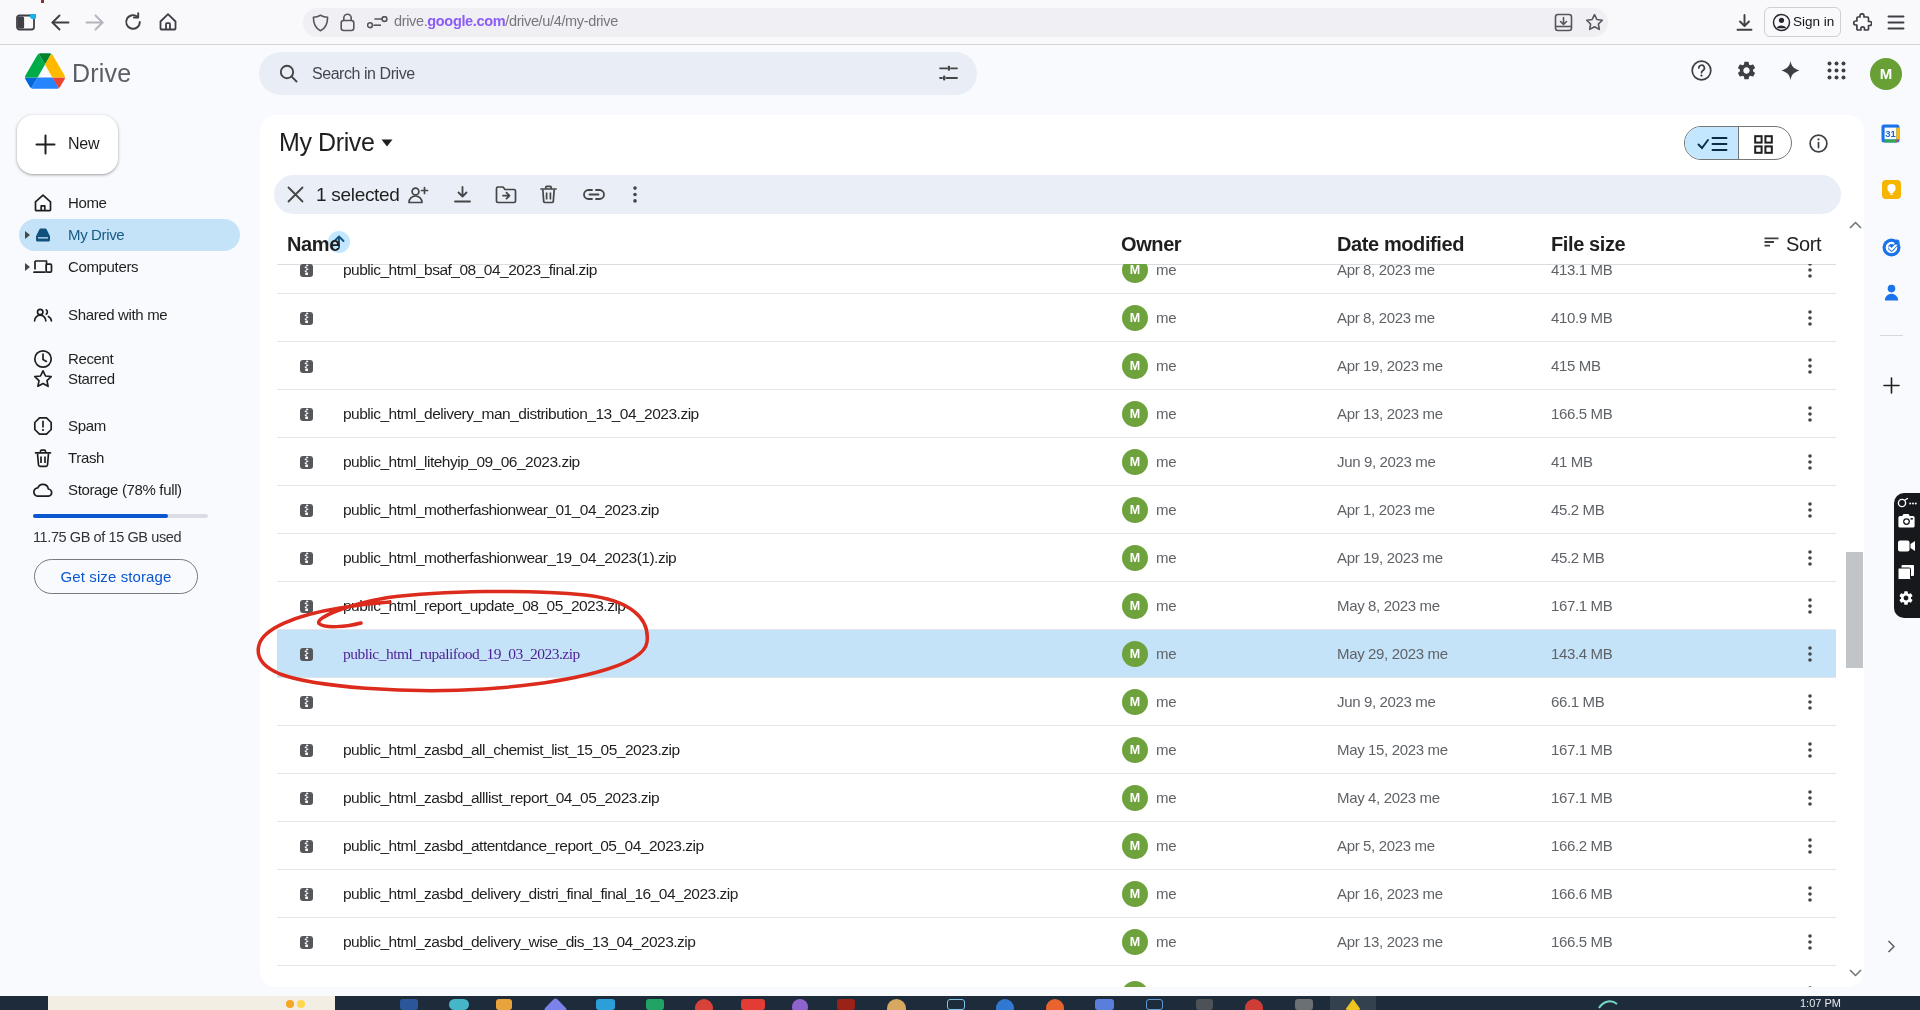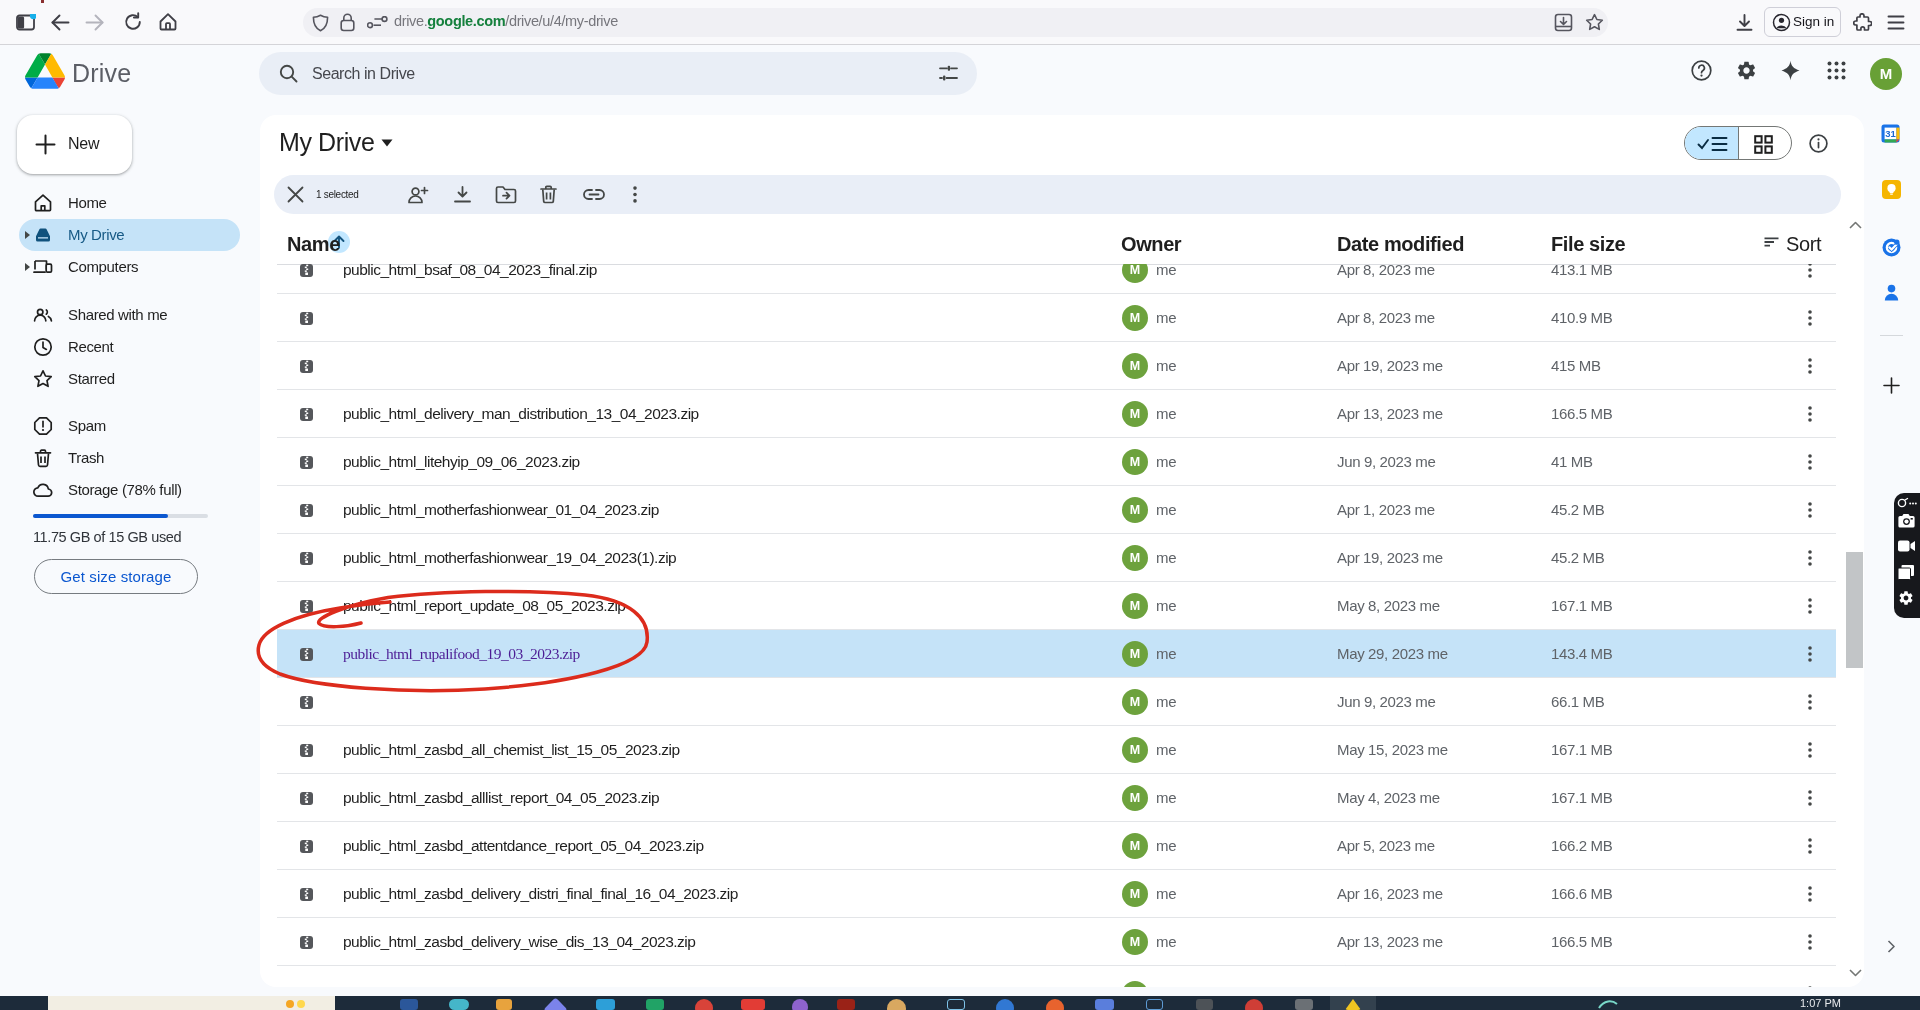--- a/index.html
+++ b/index.html
@@ -4,33 +4,33 @@
 <style>
 * { margin:0; padding:0; box-sizing:border-box; }
 html,body { width:1920px; height:1010px; overflow:hidden; font-family:"Liberation Sans", sans-serif; }
 body { position:relative; background:#f8fafd; }
 .abs { position:absolute; }
 svg { display:block; }
 
 #bbar { position:absolute; left:0; top:0; width:1920px; height:45px; background:#f9f9fb; border-bottom:1px solid #d4d4d8; }
 #urlbar { position:absolute; left:303px; top:8px; width:1305px; height:29px; background:#f0f0f4; border-radius:14.5px; }
 #urltext { position:absolute; left:394px; top:0; height:45px; line-height:43px; font-size:14.5px; color:#76767c; letter-spacing:-0.35px;}
-#urltext b { color:#15803d; font-weight:700; }
+#urltext b { color:#8b5cf6; font-weight:700; }
 #signin { position:absolute; left:1764px; top:7px; width:77px; height:30px; border:1px solid #cfcfd8; border-radius:6px; background:#f9f9fb; }
 #signin span { position:absolute; left:28px; top:6px; font-size:13.5px; color:#15141a; }
 
 #dheader { position:absolute; left:0; top:46px; width:1920px; height:69px; background:#f8fafd; }
 #drivename { position:absolute; left:72px; top:13px; font-size:25px; color:#5b5e66; letter-spacing:0.2px; }
 #search { position:absolute; left:259px; top:6px; width:718px; height:43px; background:#e9eef6; border-radius:22px; }
 #search .ph { position:absolute; left:53px; top:0; height:43px; line-height:43px; font-size:16px; color:#45474d; letter-spacing:-0.45px;}
 #avatarTop { position:absolute; z-index:6; left:1870px; top:12px; width:32px; height:32px; border-radius:50%; background:#68a036; color:#fff; font-size:15px; font-weight:700; text-align:center; line-height:32px; }
 .hico { position:absolute; }
 
 #sidebar { position:absolute; left:0; top:115px; width:260px; height:872px; }
-#newbtn { position:absolute; left:17px; top:0px; width:115px; height:59px; background:#fff; border-radius:16px; box-shadow:0 1px 2px rgba(60,64,67,.30), 0 1px 3px 1px rgba(60,64,67,.15); }
+#newbtn { position:absolute; left:17px; top:0px; width:101px; height:59px; background:#fff; border-radius:16px; box-shadow:0 1px 2px rgba(60,64,67,.30), 0 1px 3px 1px rgba(60,64,67,.15); }
 #newbtn .lbl { position:absolute; left:51px; top:20px; font-size:16px; color:#1f1f1f; letter-spacing:-0.2px; }
 .navrow { position:absolute; left:19px; width:221px; height:32px; border-radius:16px; }
 .navrow .ic { position:absolute; left:14px; top:6px; width:20px; height:20px; }
 .navrow .tx { position:absolute; left:49px; top:0; height:32px; line-height:32px; font-size:15px; color:#1f1f1f; letter-spacing:-0.35px; }
 .navrow.active { background:#c5e3f8; }
 .navrow.active .tx { color:#175a86; }
 .caret { position:absolute; left:6px; top:12px; width:0; height:0; border-left:5px solid #444746; border-top:4px solid transparent; border-bottom:4px solid transparent; }
 #storbar { position:absolute; left:33px; top:399px; width:175px; height:4px; border-radius:2px; background:#dadee4; }
 #storbar .fill { position:absolute; left:0; top:0; width:135px; height:4px; border-radius:2px; background:#0b57d0; }
 #stortext { position:absolute; left:33px; top:414px; font-size:14.5px; color:#30343a; letter-spacing:-0.4px; }
@@ -231,21 +231,21 @@
     <span class="tx">Computers</span>
     </div>
   <div class="navrow" style="top:184px;">
     <svg class="ic" viewBox="0 0 20 20" fill="none" stroke="#1f1f1f" stroke-width="1.7">
         <circle cx="7.2" cy="7" r="2.7"></circle>
         <path d="M1.6 15.8 a5.6 5.6 0 0 1 11.2 0" stroke-linecap="round"></path>
         <path d="M13.3 4.9 a2.7 2.7 0 0 1 0 4.3 M15.4 11.5 a5.6 5.6 0 0 1 3 4.3" stroke-linecap="round"></path>
       </svg>
     <span class="tx">Shared with me</span>
     </div>
-  <div class="navrow" style="top:216px;">
+  <div class="navrow" style="top:228px;">
     <svg class="ic" viewBox="0 0 20 20" fill="none" stroke="#1f1f1f" stroke-width="1.7">
         <circle cx="10" cy="10" r="8.2"></circle>
         <path d="M10 5.2 V10.4 L13.4 12.4" stroke-linecap="round" stroke-linejoin="round"></path>
       </svg>
     <span class="tx">Recent</span>
     </div>
   <div class="navrow" style="top:248px;">
     <svg class="ic" viewBox="0 0 20 20" fill="none" stroke="#1f1f1f" stroke-width="1.7" stroke-linejoin="round">
         <path d="M10 1.8 L12.5 7 L18.2 7.7 L14 11.6 L15.1 17.3 L10 14.5 L4.9 17.3 L6 11.6 L1.8 7.7 L7.5 7 Z"></path>
       </svg>
@@ -302,21 +302,21 @@
 
   <svg class="hico" style="left:1549px;top:19px;" width="19" height="19" viewBox="0 0 19 19" fill="none" stroke="#3c4043" stroke-width="1.7">
       <circle cx="9.5" cy="9.5" r="8.4"></circle>
       <path d="M9.5 8.6 v5" stroke-linecap="round"></path>
       <circle cx="9.5" cy="5.4" r="1.05" fill="#3c4043" stroke="none"></circle>
     </svg>
   <div id="selbar">
     <svg class="abs" style="left:13px;top:11px;" width="17" height="17" viewBox="0 0 17 17" stroke="#444746" stroke-width="1.8" stroke-linecap="round">
         <path d="M1.5 1.5 L15.5 15.5 M15.5 1.5 L1.5 15.5"></path>
       </svg>
-    <span class="abs" style="left:42px;top:0;height:39px;line-height:39px;font-size:10px;color:#1f1f1f;letter-spacing:-0.3px;">1 selected</span>
+    <span class="abs" style="left:42px;top:0;height:39px;line-height:39px;font-size:19px;color:#1f1f1f;letter-spacing:-0.3px;">1 selected</span>
     <svg class="abs" style="left:133px;top:9px;" width="22" height="21" viewBox="0 0 22 21" fill="none" stroke="#444746" stroke-width="1.7">
         <circle cx="8.5" cy="7.5" r="3.4"></circle>
         <path d="M2 18.5 a6.5 6.5 0 0 1 13 0 Z" stroke-linejoin="round"></path>
         <path d="M17.5 3.5 v6 M14.5 6.5 h6" stroke-linecap="round"></path>
       </svg>
     <svg class="abs" style="left:179px;top:10px;" width="19" height="19" viewBox="0 0 19 19" fill="none" stroke="#444746" stroke-width="1.8" stroke-linecap="round" stroke-linejoin="round">
         <path d="M9.5 2 v9 M5.5 7.5 l4 4 4-4"></path>
         <path d="M2 16.5 h15"></path>
       </svg>
     <svg class="abs" style="left:221px;top:10px;" width="22" height="19" viewBox="0 0 22 19" fill="none" stroke="#444746" stroke-width="1.7" stroke-linejoin="round">

